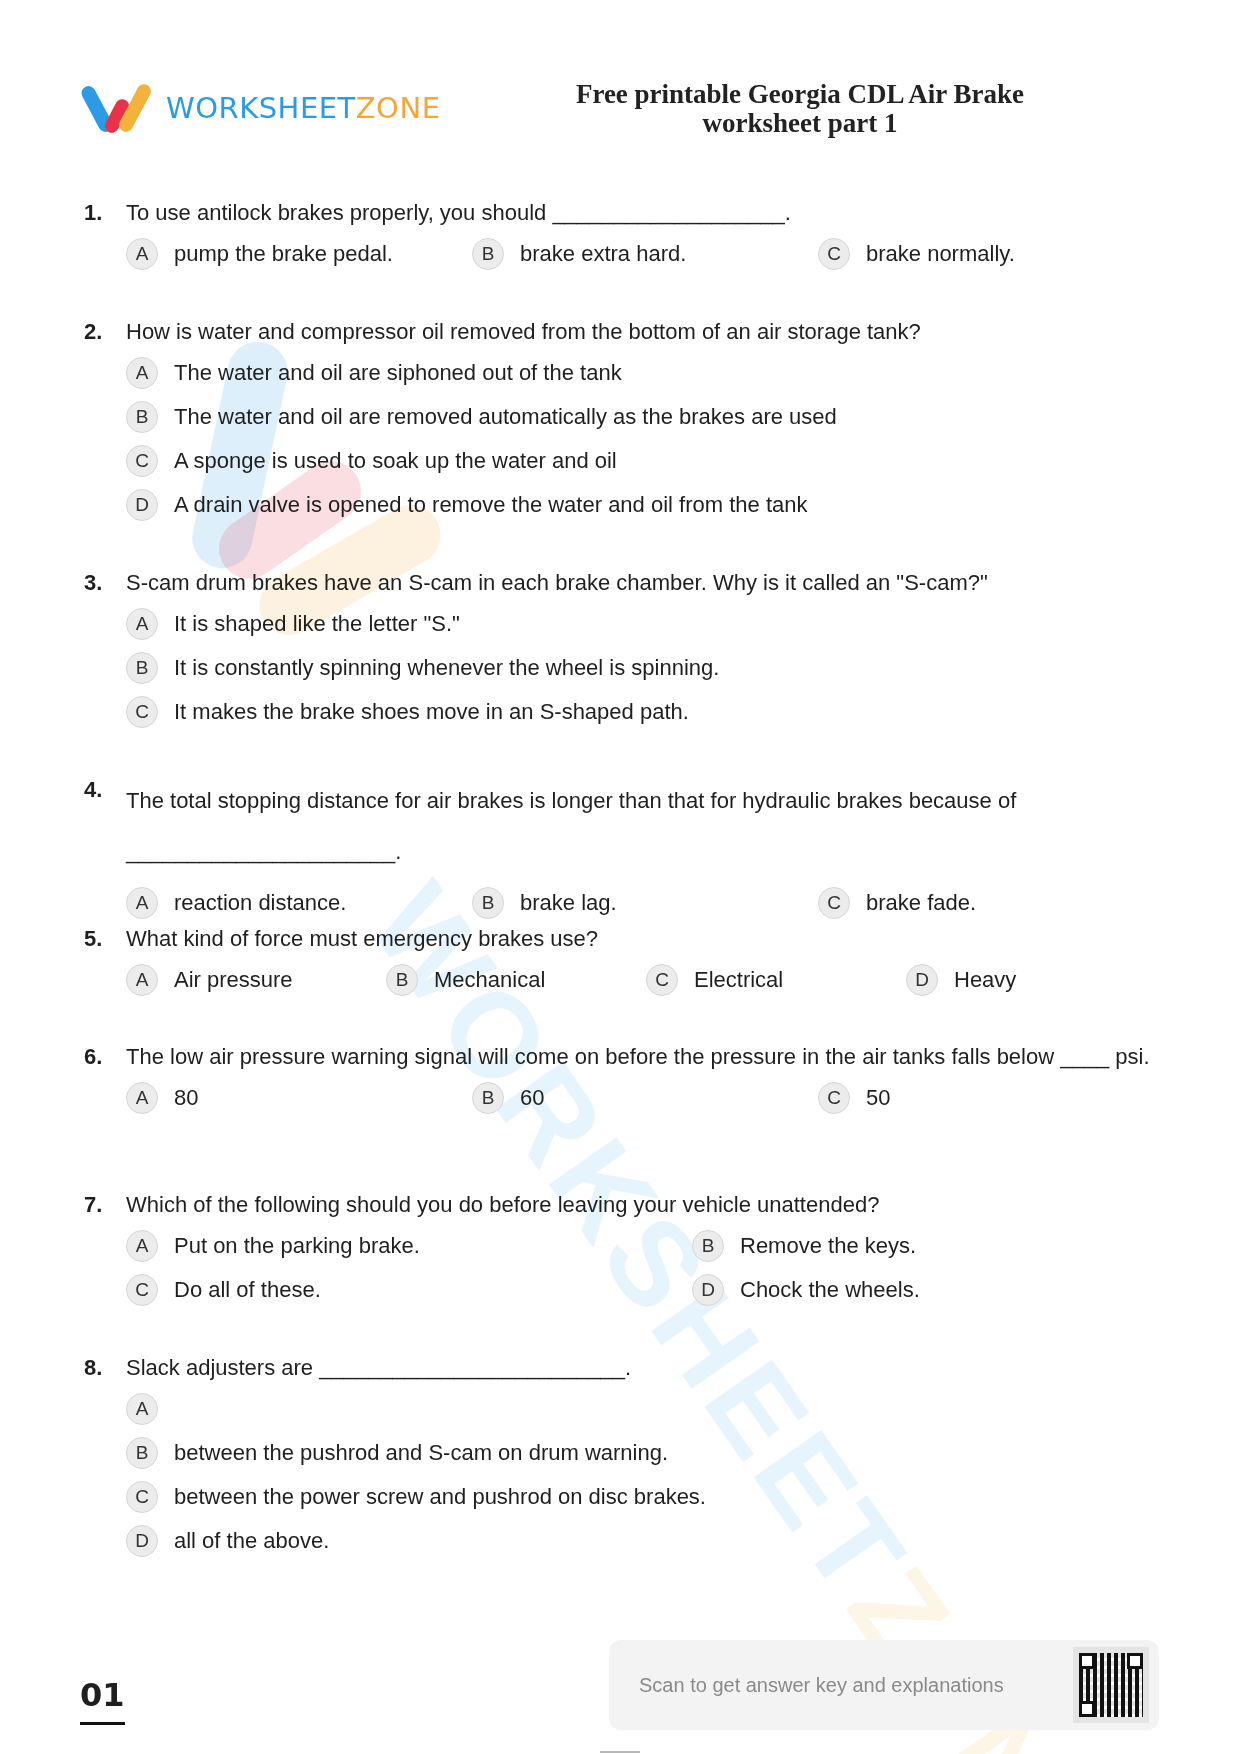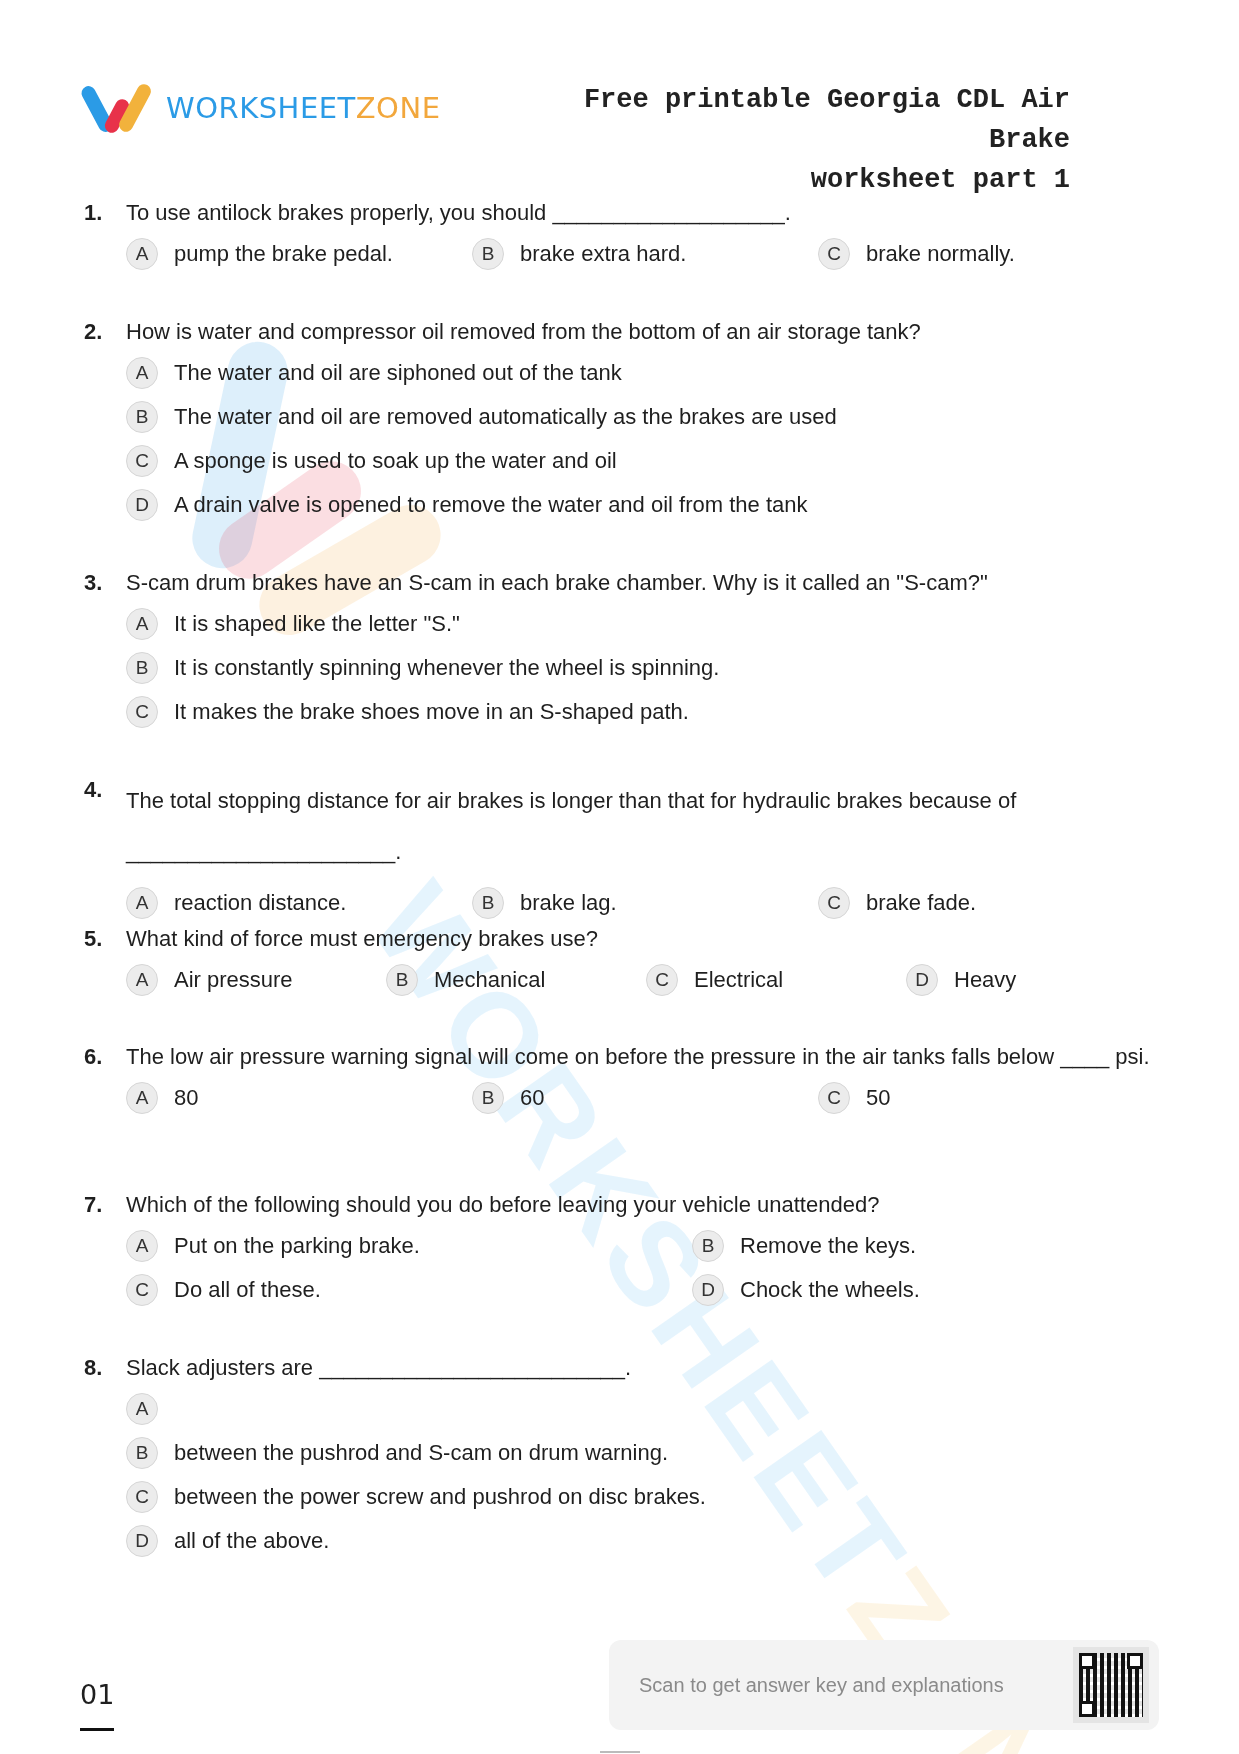--- a/index.html
+++ b/index.html
@@ -6,30 +6,30 @@
   body{width:1239px;height:1754px;position:relative;overflow:hidden;font-family:"Liberation Sans","DejaVu Sans",sans-serif;color:#1f1f1f;}
   .watermark{position:absolute;pointer-events:none;}
   .wm-bar{position:absolute;border-radius:30px;opacity:0.16;}
   .wm-text{position:absolute;left:400px;top:830px;transform:rotate(55deg);transform-origin:left center;font-size:120px;font-weight:bold;letter-spacing:6px;white-space:nowrap;opacity:0.11;}
   .wm-text .w1{color:#1ea0f0;} .wm-text .w2{color:#f6a91b;}
   .logo{position:absolute;left:84px;top:82px;height:52px;display:flex;align-items:center;}
   .logo-mark{width:70px;height:52px;position:relative;}
   .logo-mark span{position:absolute;border-radius:8px;width:14px;}
   .logo-text{font-size:29px;letter-spacing:0.5px;margin-left:12px;font-family:"DejaVu Sans",sans-serif;}
   .logo-text .a{color:#2b9be6;} .logo-text .b{color:#f2a73c;}
-  .title{position:absolute;left:530px;top:80px;width:540px;text-align:right;font-weight:bold;font-size:27px;line-height:40px;color:#222;font-family:Liberation Mono, monospace;}
+  .title{position:absolute;left:530px;top:80px;width:540px;text-align:center;font-weight:bold;font-size:27px;line-height:29px;color:#222;font-family:Liberation Serif, serif;}
   .q{position:absolute;left:84px;width:1080px;}
   .q-head{display:flex;font-size:22px;line-height:30px;}
   .q-num{width:42px;font-weight:bold;flex:none;}
   .q-text{flex:1;}
   .opts{margin-left:42px;}
   .opt-row{display:flex;height:44px;align-items:center;}
   .opt{display:flex;align-items:center;font-size:22px;}
   .badge{width:32px;height:32px;border-radius:50%;background:#ececec;border:1px solid #d6d6d6;display:flex;align-items:center;justify-content:center;font-size:19px;color:#333;margin-right:16px;flex:none;box-sizing:border-box;}
-  .footer-num{position:absolute;left:80px;top:1680px;font-size:27px;font-weight:normal;border-bottom:3px solid #111;line-height:30px;padding-bottom:18px;font-family:"DejaVu Sans",sans-serif;}
+  .footer-num{position:absolute;left:80px;top:1680px;font-size:32px;font-weight:bold;border-bottom:3px solid #111;line-height:30px;padding-bottom:12px;font-family:"DejaVu Sans",sans-serif;}
   .scan-box{position:absolute;left:609px;top:1640px;width:550px;height:90px;background:#f3f3f3;border-radius:12px;display:flex;align-items:center;}
   .scan-text{margin-left:30px;font-size:20px;color:#8a8a8a;flex:1;}
   .qr{width:76px;height:76px;background:#e4e4e4;margin-right:10px;display:flex;align-items:center;justify-content:center;}
   .qr-inner{width:64px;height:64px;background:
     repeating-linear-gradient(90deg,#111 0 4px,transparent 4px 7px),
     repeating-linear-gradient(0deg,#fff 0 3px,transparent 3px 8px);
     position:relative;}
   .qr-inner i{position:absolute;width:16px;height:16px;border:3px solid #111;background:#fff;box-sizing:border-box;}
   .page-line{position:absolute;left:600px;top:1751px;width:40px;height:2px;background:#bbb;}
 </style>

